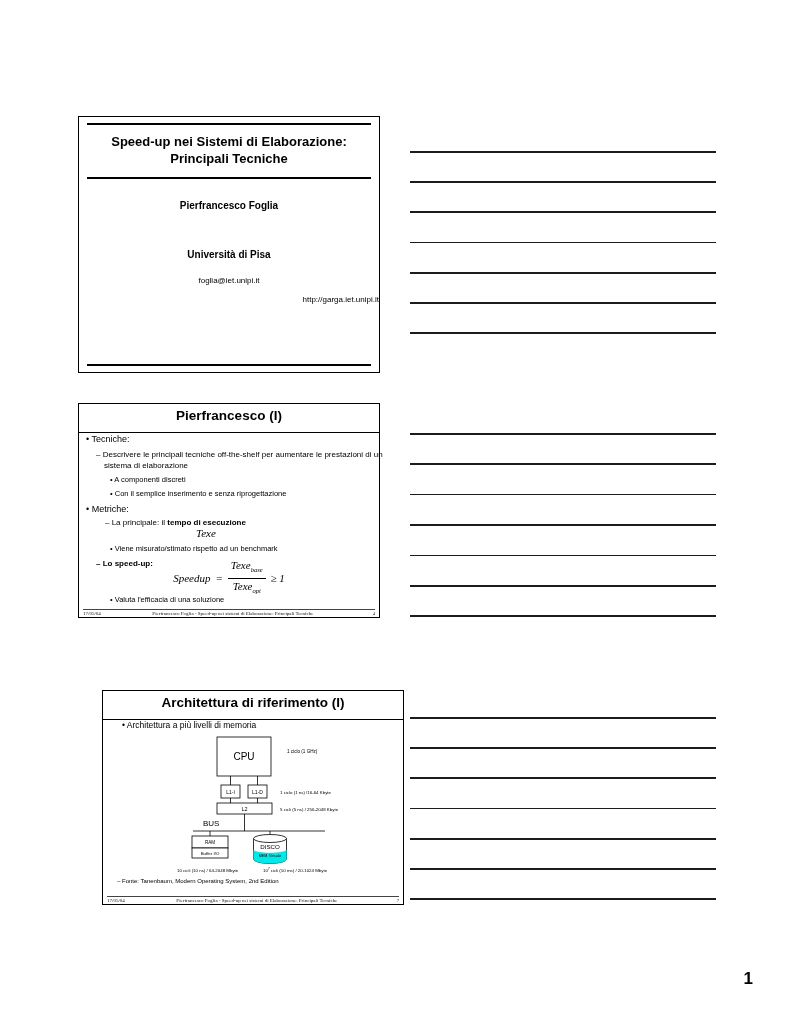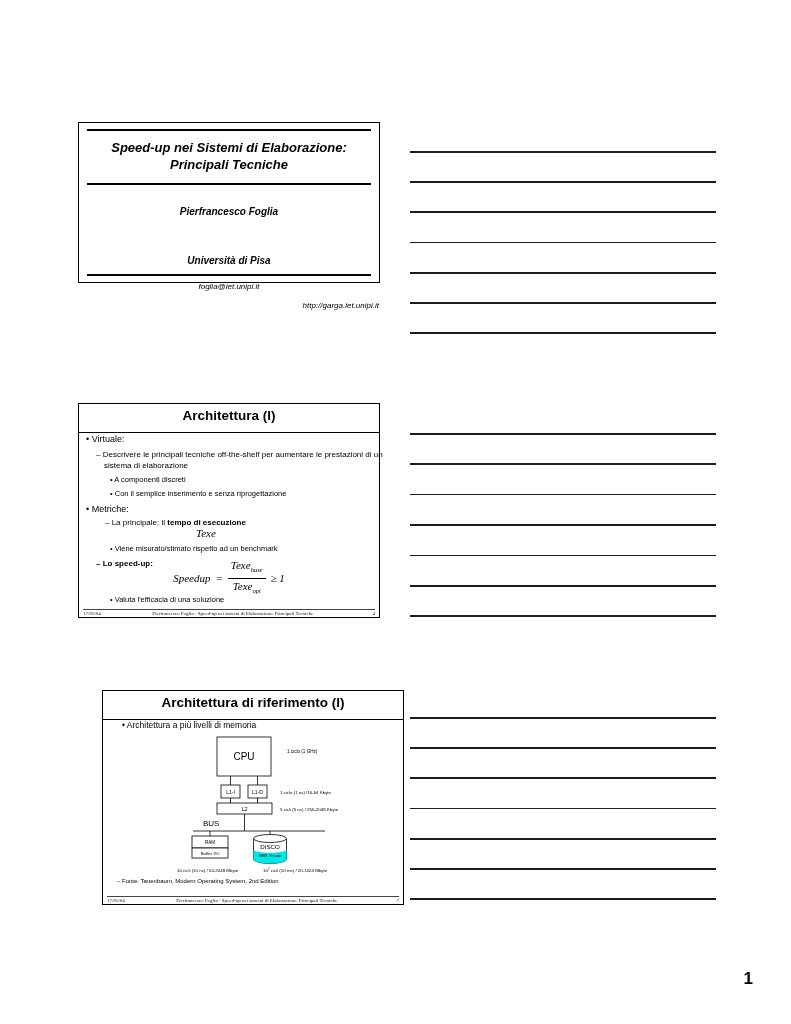--- a/index.html
+++ b/index.html
@@ -4,21 +4,21 @@
 <style>
   html,body { margin:0; padding:0; }
   body {
     width:791px; height:1024px; background:#ffffff; position:relative;
     font-family:"Liberation Sans", sans-serif; color:#000;
   }
   .slide {
     position:absolute; left:78px; width:302px; box-sizing:border-box;
     border:1.5px solid #000; background:#fff;
   }
-  #slide1 { top:122px; height:161px;font-style:italic; }
+  #slide1 { top:116px; height:257px; }
   #slide2 { top:403px; height:215px; }
   #slide3 { top:690px; height:215px;margin-left:24px; }
 
   
   .rule { position:absolute; left:8px; right:8px; height:2px; background:#000; }
   .rule-top { top:6px; }
   .rule-mid { top:60px; }
   .rule-bot { bottom:6px; }
   .s1-title { position:absolute; top:17px; left:6px; right:6px; text-align:center;
               font-weight:bold; font-size:13px; line-height:16.5px; }
@@ -84,23 +84,23 @@
   </div>
   <div class="rule rule-mid"></div>
   <div class="s1-author">Pierfrancesco Foglia</div>
   <div class="s1-inst">Università di Pisa</div>
   <div class="s1-email">foglia@iet.unipi.it</div>
   <div class="s1-web">http://garga.iet.unipi.it</div>
   <div class="rule rule-bot"></div>
 </div>
 
 <div class="slide" id="slide2">
-  <div class="slide-title">Architettura (I)</div>
-
-  <div class="bl lv1" style="top:30px; left:7px;">• Virtuale:</div>
+  <div class="slide-title">Pierfrancesco (I)</div>
+
+  <div class="bl lv1" style="top:30px; left:7px;">• Tecniche:</div>
   <div class="bl lv2 wrap2" style="top:45px; left:17px;">– Descrivere le principali tecniche off-the-shelf per aumentare le prestazioni di un sistema di elaborazione</div>
   <div class="bl lv3" style="top:71px; left:31px;">• A componenti discreti</div>
   <div class="bl lv3" style="top:85px; left:31px;text-align:center;">• Con il semplice inserimento e senza riprogettazione</div>
   <div class="bl lv1" style="top:100px; left:7px;">• Metriche:</div>
   <div class="bl lv2" style="top:114px; left:17px;margin-left:9px;"><span>– La principale: il </span><b>tempo di esecuzione</b></div>
   <div class="texe">Texe</div>
   <div class="bl lv3" style="top:140px; left:31px;text-align:right;">• Viene misurato/stimato rispetto ad un benchmark</div>
   <div class="bl lv2" style="top:155px; left:17px;font-weight:bold;"><span>– Lo </span><b>speed-up</b><span>:</span></div>
 
   <div class="formula">

